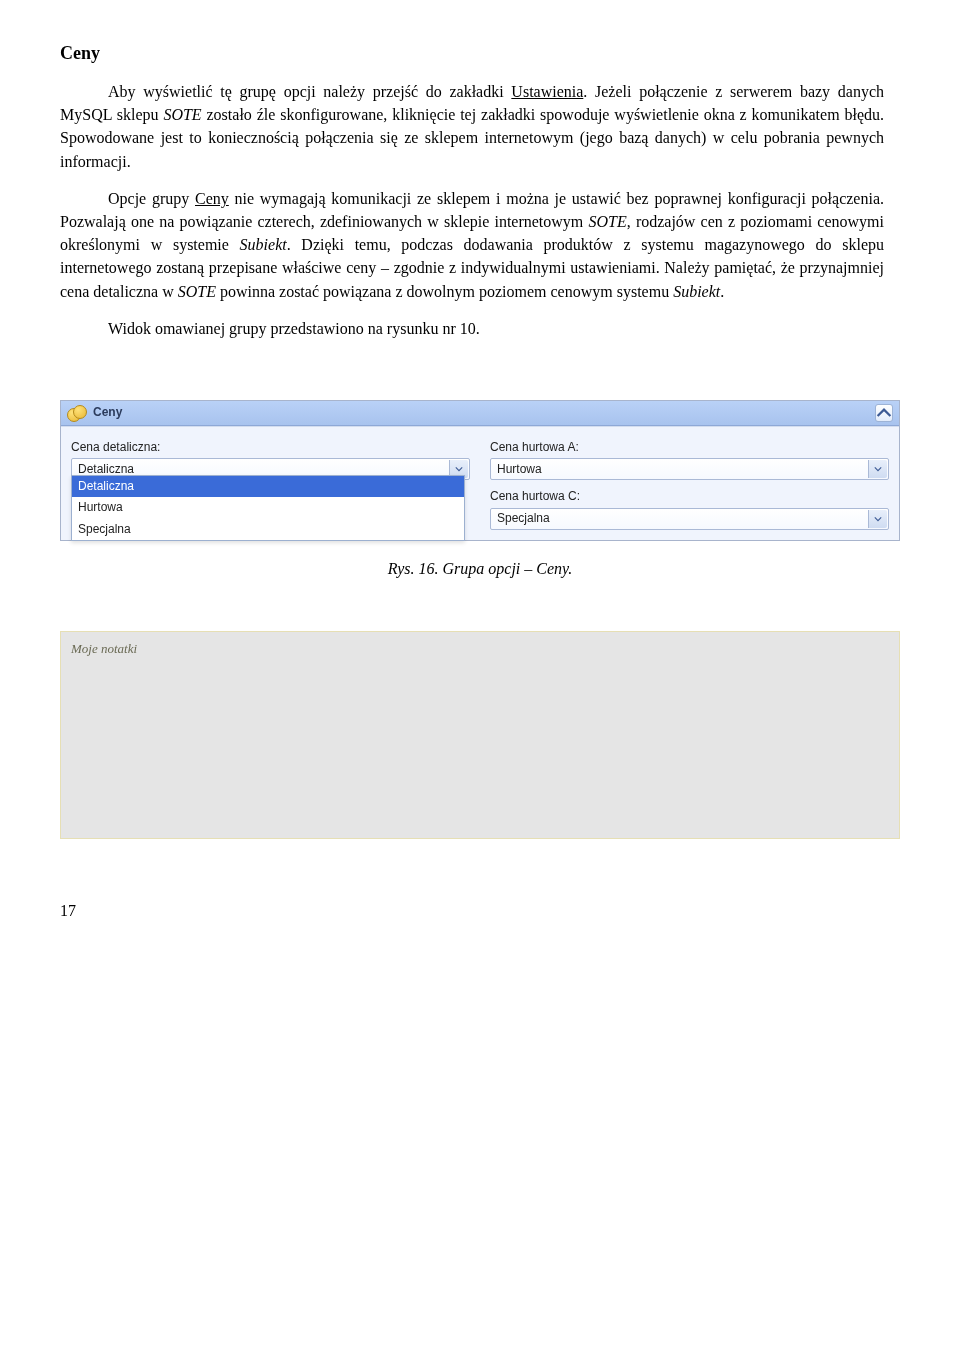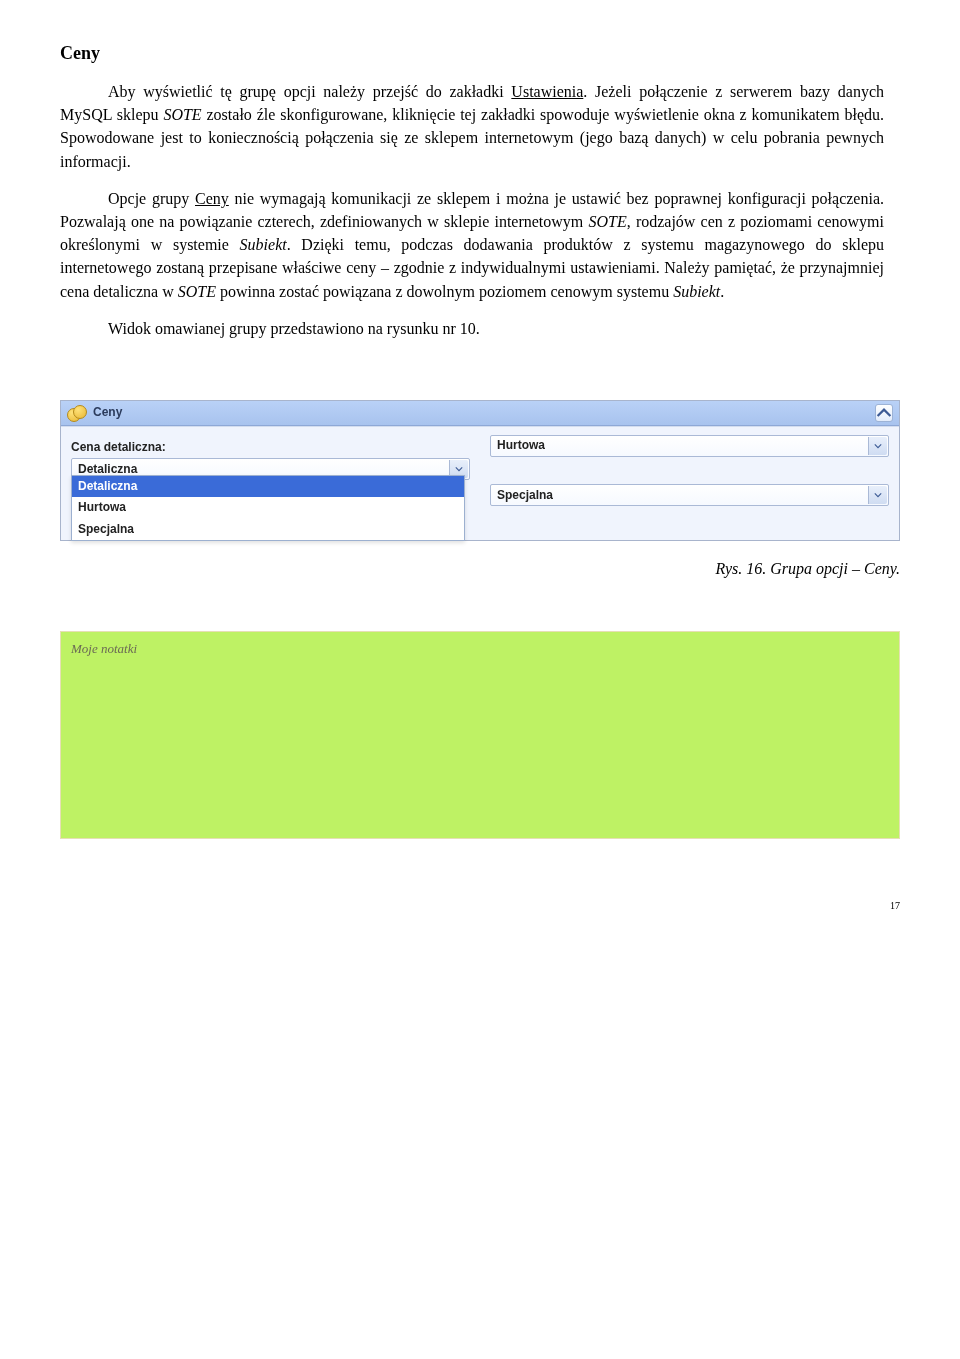--- a/index.html
+++ b/index.html
@@ -70,21 +70,20 @@
     background: linear-gradient(#fdfeff, #e3ecfb);
     display: flex; align-items: center; justify-content: center;
     color: #3c5a94; font-size: 10px; line-height: 1;
   }
 
   .panel-body {
     background: #f0f4fd;
     border-top: 1px solid #d3ddef;
     padding: 8px 10px 10px 10px;
     position: relative;
-    font-weight: bold;
   }
   .panel-grid {
     display: grid;
     grid-template-columns: 1fr 1fr;
     column-gap: 20px;
     row-gap: 4px;
   }
   .field-label {
     font-size: 12px;
     margin: 4px 0 2px 0;
@@ -124,44 +123,44 @@
     font-size: 12px;
     color: #222;
     background: #fff;
   }
   .dropdown-list .opt.selected {
     background: #3a6bd8;
     color: #fff;
   }
 
   .fig-caption {
-    text-align: right;
+    text-align: center;
     font-style: italic;
     margin-top: 16px;
     font-size: 16px;
     font-family: "Times New Roman", Times, serif;
   }
 
   
   .notes-box {
     margin-top: 50px;
-    background: #bef264;
+    background: #e5e5e5;
     border: 1px solid #e6dfb4;
     padding: 8px 10px 180px 10px;
   }
   .notes-title {
     font-style: italic;
     color: #6b6b55;
     font-size: 13px;
   }
 
   .page-num {
-    text-align: right;
+    text-align: left;
     margin-top: 60px;
-    font-size: 10px;
+    font-size: 16px;
   }
 </style>
 </head>
 <body>
 
 <div class="heading">Ceny</div>
 
 <p class="para">
   <span>Aby wyświetlić tę grupę opcji należy przejść do zakładki </span><span class="underline">Ustawienia</span><span>. Jeżeli połączenie z serwerem bazy danych MySQL sklepu </span><span class="italic">SOTE</span><span> zostało źle skonfigurowane, kliknięcie tej zakładki spowoduje wyświetlenie okna z komunikatem błędu. Spowodowane jest to koniecznością połączenia się ze sklepem internetowym (jego bazą danych) w celu pobrania pewnych informacji.</span>
 </p>
@@ -192,33 +191,35 @@
             <span>Detaliczna</span>
             <span class="arrow-btn">
               <svg viewBox="0 0 10 6">
                   <path d="M1 1 L5 5 L9 1" fill="none" stroke="#3c5a94" stroke-width="1.4"></path>
                 </svg>
             </span>
           </div>
         </div>
 
         <div>
+          <div class="field-label">Cena hurtowa A:</div>
           <div class="combo">
             <span>Hurtowa</span>
             <span class="arrow-btn">
               <svg viewBox="0 0 10 6">
                   <path d="M1 1 L5 5 L9 1" fill="none" stroke="#3c5a94" stroke-width="1.4"></path>
                 </svg>
             </span>
           </div>
         </div>
 
         <div style="height:46px;"></div>
 
         <div>
+          <div class="field-label">Cena hurtowa C:</div>
           <div class="combo">
             <span>Specjalna</span>
             <span class="arrow-btn">
               <svg viewBox="0 0 10 6">
                   <path d="M1 1 L5 5 L9 1" fill="none" stroke="#3c5a94" stroke-width="1.4"></path>
                 </svg>
             </span>
           </div>
         </div>
       </div>

